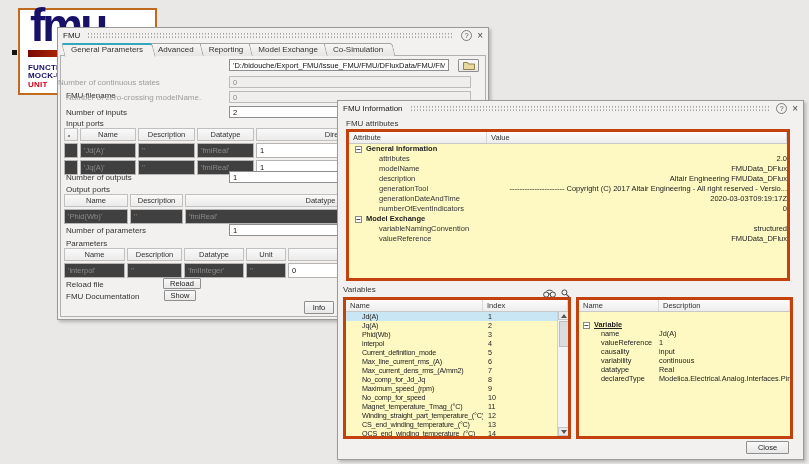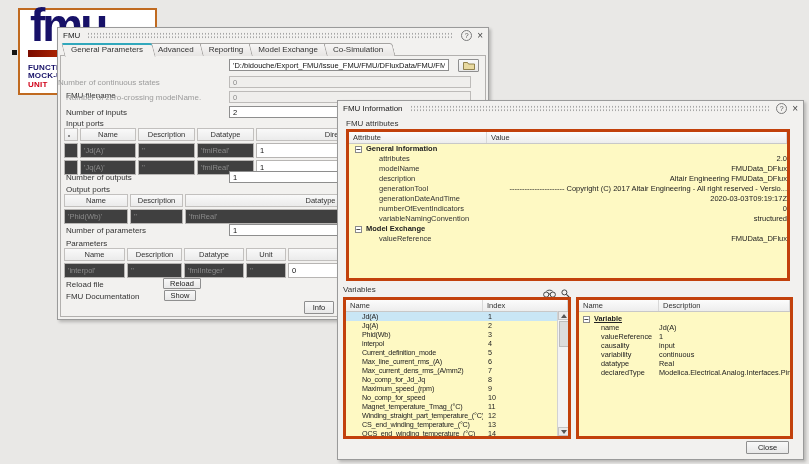--- a/index.html
+++ b/index.html
@@ -287,26 +287,26 @@
     </div>
     <div class="irow" style="grid-template-columns:138px 1fr;">
       <span class="c">generationDateAndTime</span>
       <span class="val">2020-03-03T09:19:17Z</span>
     </div>
     <div class="irow" style="grid-template-columns:138px 1fr;">
       <span class="c">numberOfEventIndicators</span>
       <span class="val">0</span>
     </div>
     <div class="irow" style="grid-template-columns:138px 1fr;">
+      <span class="g"><span class="box">−</span><span>Model Exchange</span></span>
+        <span class="val"></span>
+    </div>
+    <div class="irow" style="grid-template-columns:138px 1fr;">
       <span class="c">variableNamingConvention</span>
       <span class="val">structured</span>
-    </div>
-    <div class="irow" style="grid-template-columns:138px 1fr;">
-      <span class="g"><span class="box">−</span><span>Model Exchange</span></span>
-        <span class="val"></span>
     </div>
     <div class="irow" style="grid-template-columns:138px 1fr;">
       <span class="c">valueReference</span>
       <span class="val">FMUData_DFlux</span>
     </div>
   </div>
 
   <span class="lbl" style="left:5px;top:184px;">Variables</span>
   <span style="position:absolute;left:205px;top:183px;">
     <svg width="13" height="9" viewBox="0 0 13 9">
@@ -394,21 +394,21 @@
       <div class="sthumb" style="top:10px;"></div>
       <div class="sarr down" style="bottom:0;"></div>
     </div>
   </div>
 
   <div class="itbl" style="left:238px;top:196px;width:217px;height:142px;">
     <div class="ithead" style="grid-template-columns:80px 1fr;">
       <span>Name</span>
       <span>Description</span>
     </div>
-    <div class="drow" style="margin-top:2px;text-decoration:underline;">
+    <div class="drow" style="margin-top:8px;text-decoration:underline;">
       <span class="g"><span class="box">−</span><span>Variable</span></span>
         <span></span>
     </div>
     <div class="drow">
         <span class="c">name</span>
         <span>Jd(A)</span>
       </div>
     <div class="drow">
         <span class="c">valueReference</span>
         <span>1</span>

